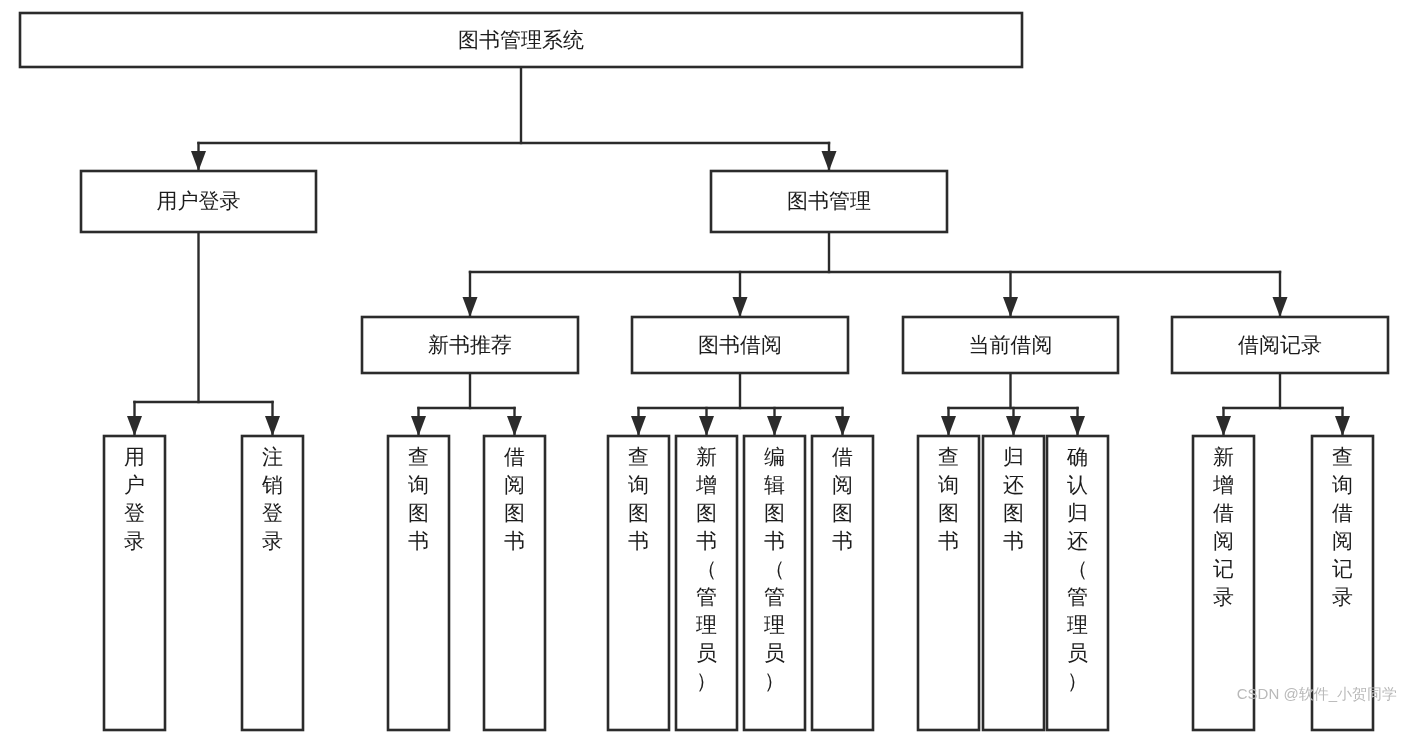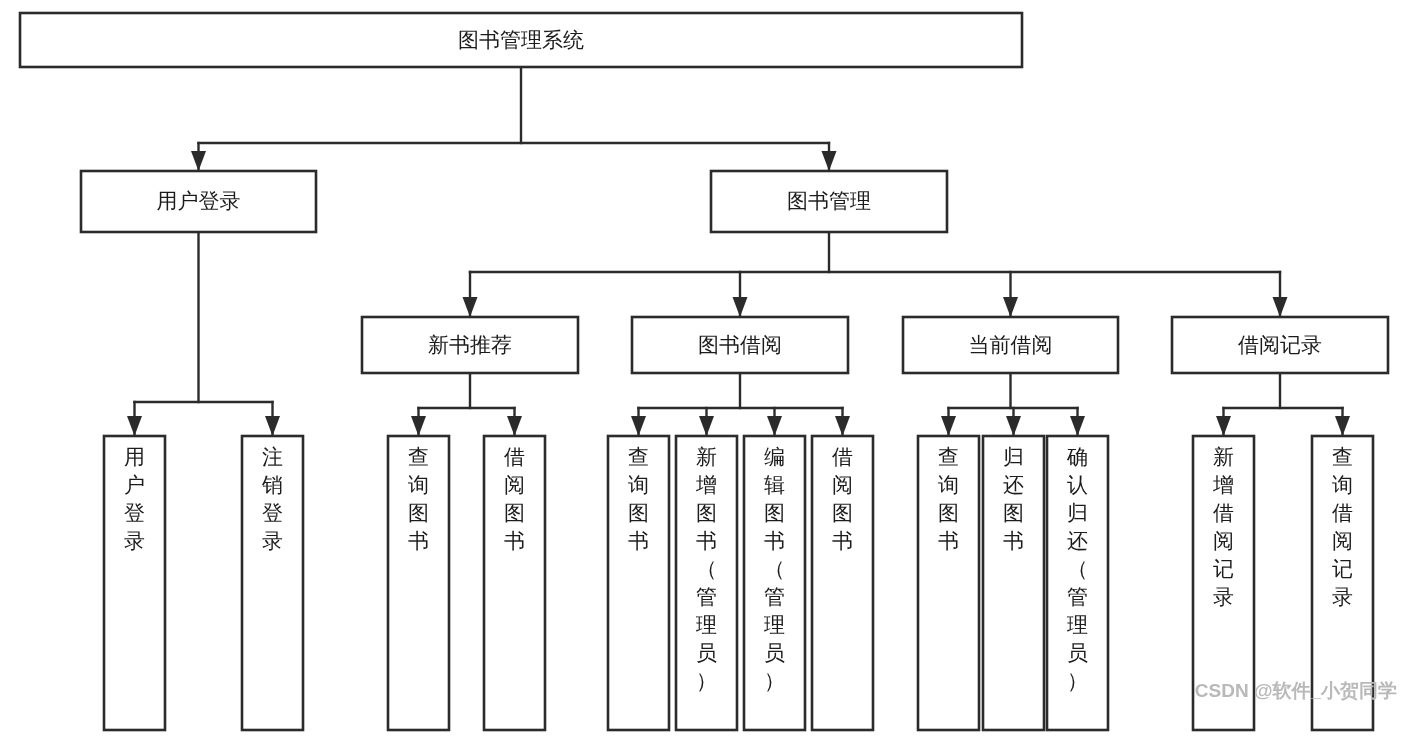--- a/index.html
+++ b/index.html
@@ -51,25 +51,24 @@
     font-family: "Liberation Sans", "DejaVu Sans", sans-serif;
     font-size: 21px;
     fill: #1c1c1c;
     text-anchor: middle;
   }
   .watermark {
     position: absolute;
     right: 8px;
     bottom: 4px;
     font-family: "Liberation Sans", "DejaVu Sans", sans-serif;
-    font-size: 19px;
+    font-size: 15px;
     color: #b9b9b9;
     white-space: nowrap;
     user-select: none;
-    font-weight: bold;
   }
 </style>
 </head>
 <body>
 
 <div id="diagram-root">
   <svg class="diagram-canvas" viewBox="0 0 1405 747">
     <g id="connector-layer">
         <line x1="521" y1="67" x2="521" y2="143" class="connector"></line>
         <line x1="198.5" y1="143" x2="829" y2="143" class="connector"></line>

